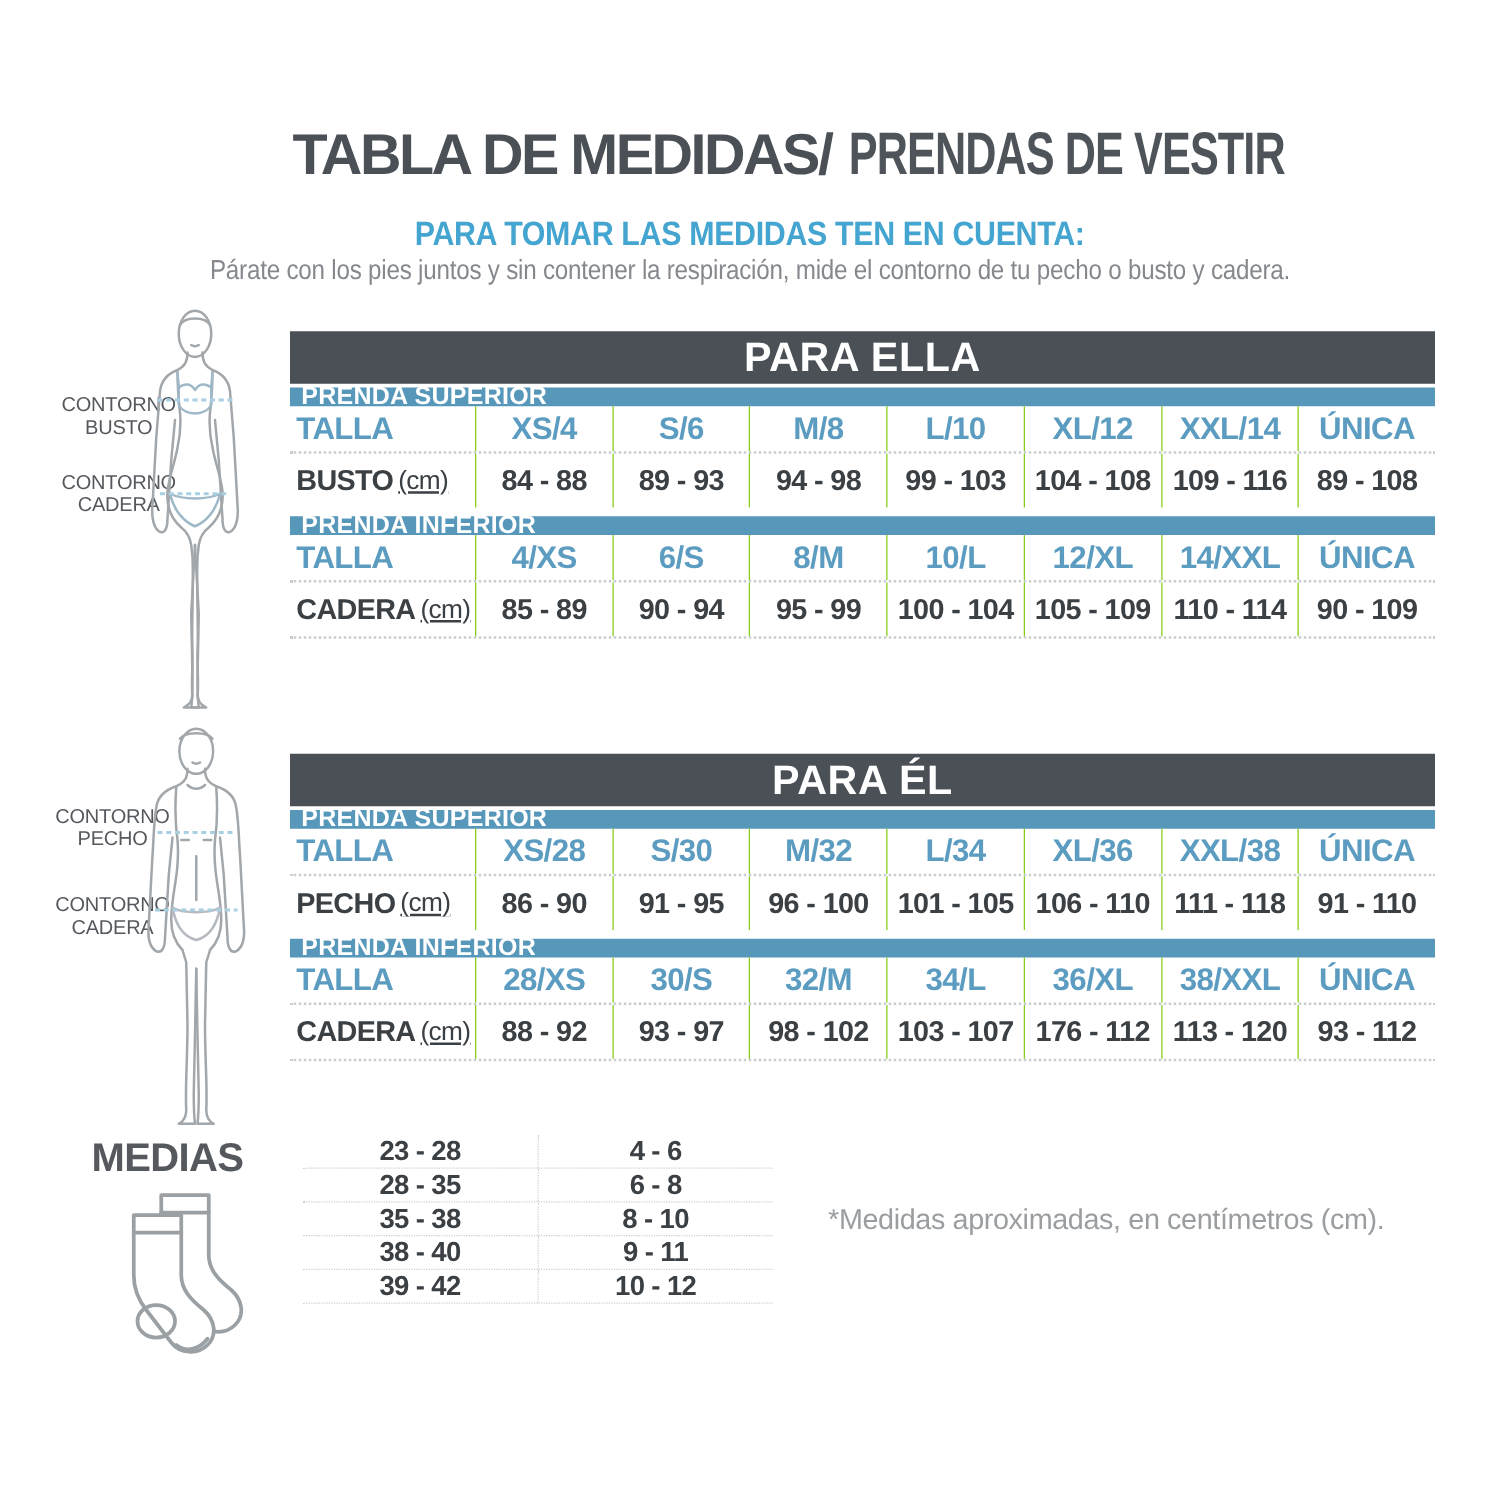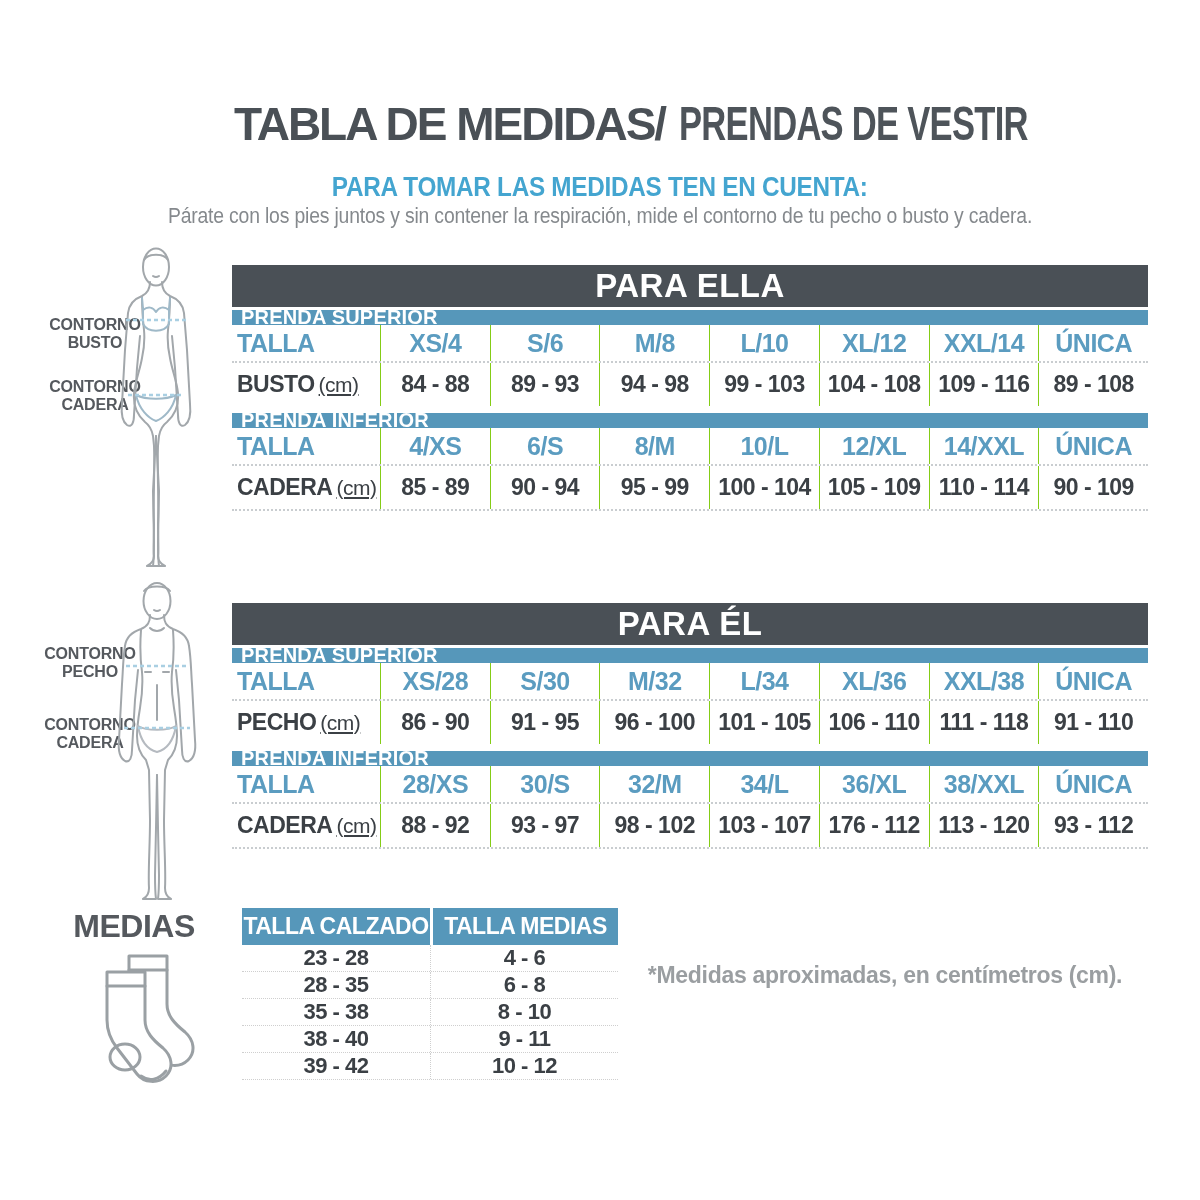--- a/index.html
+++ b/index.html
@@ -11,21 +11,21 @@
   
   .title-row{position:absolute;left:234px;top:96px;width:930px;display:flex;align-items:baseline;white-space:nowrap;}
   .title-main{font-size:46px;font-weight:bold;color:#4a5056;letter-spacing:-2px;}
   .title-sub{font-size:48px;font-weight:bold;color:#4e545a;letter-spacing:-1px;display:inline-block;transform:scaleX(.72);transform-origin:left bottom;margin-left:14px;}
   .subtitle{position:absolute;left:0;top:172px;width:1200px;text-align:center;}
   .subtitle span{display:inline-block;transform:scaleX(.9);font-size:27px;font-weight:bold;color:#44a5d0;letter-spacing:-.3px;}
   .instructions{position:absolute;left:0;top:203px;width:1200px;text-align:center;}
   .instructions span{display:inline-block;transform:scaleX(.88);font-size:22px;color:#85898d;letter-spacing:-.2px;}
 
   
-  .fig-label{position:absolute;width:130px;text-align:center;font-weight:bold;font-size:16px;line-height:1.15;color:#55595e;letter-spacing:-.2px;}
+  .fig-label{position:absolute;width:130px;text-align:center;font-weight:normal;font-size:16px;line-height:1.15;color:#55595e;letter-spacing:-.2px;}
   svg.figure, svg.socks{position:absolute;}
 
   
   .size-table{position:absolute;left:232px;width:916px;}
   .t-title{height:42px;background:#4a5056;color:#fff;font-weight:bold;font-size:33px;letter-spacing:.5px;display:flex;align-items:center;justify-content:center;margin-bottom:3px;}
   .t-band{height:15px;background:#5697ba;color:#fff;font-weight:bold;font-size:20px;display:flex;align-items:center;padding-left:9px;letter-spacing:.2px;}
   .t-grid{display:grid;grid-template-columns:148px repeat(7,1fr);}
   .t-grid .ct{display:flex;align-items:center;justify-content:center;}
   .t-grid .ct + .ct{border-left:1px solid #84cc16;}
   .t-sizes{height:36px;}
@@ -45,21 +45,21 @@
   .m-head .ct{display:flex;align-items:center;justify-content:center;color:#fff;font-weight:bold;font-size:23px;letter-spacing:-.5px;}
   .m-head .ct + .ct{border-left:3px solid #fff;}
   .m-row{display:grid;grid-template-columns:1fr 1fr;height:26px;border-bottom:1px dotted #cfcfcf;}
   .m-row .ct{display:flex;align-items:center;justify-content:center;color:#3b4045;font-weight:bold;font-size:22px;letter-spacing:-.5px;}
   .m-row .ct + .ct{border-left:1px dotted #cfcfcf;}
 
   
   .brand-block{position:absolute;left:620px;top:946px;width:530px;text-align:center;}
   .brand{font-family:"DejaVu Serif",serif;font-weight:bold;font-size:68px;color:#1b4e9b;letter-spacing:-4px;line-height:1;}
   .brand sup{font-size:21px;letter-spacing:0;vertical-align:38px;}
-  .brand-note{margin-top:16px;font-size:23px;color:#9a9ea1;letter-spacing:-.3px;font-weight:bold;}
+  .brand-note{margin-top:16px;font-size:23px;color:#9a9ea1;letter-spacing:-.3px;}
 </style>
 </head>
 <body>
 
 <div class="title-row">
   <span class="title-main">TABLA DE MEDIDAS/</span>
   <span class="title-sub">PRENDAS DE VESTIR</span>
 </div>
 <div class="subtitle">
   <span>PARA TOMAR LAS MEDIDAS TEN EN CUENTA:</span>
@@ -236,24 +236,20 @@
   <g fill="#ffffff" stroke="#9aa0a4" stroke-width="3" stroke-linejoin="round" stroke-linecap="round">
     <path d="M40,4 H78 V52 C78,64 86,72 96,80 C105,88 107,100 99,108 C91,116 77,115 70,106 L50,80 C43,71 40,62 40,52 Z"></path>
     <path d="M40,18 H78" fill="none"></path>
     <path d="M18,20 H56 V68 C56,80 64,88 74,96 C83,104 85,116 77,124 C69,132 55,131 48,122 L28,96 C21,87 18,78 18,68 Z"></path>
     <path d="M18,34 H56" fill="none"></path>
     <ellipse cx="36" cy="105" rx="15" ry="13" fill="none"></ellipse>
     <path d="M52,124 C60,130 70,128 77,119" fill="none"></path>
   </g>
 </svg>
 <div class="medias-table">
-  <div class="m-head">
-    <div class="ct">TALLA CALZADO</div>
-    <div class="ct">TALLA MEDIAS</div>
-  </div>
   <div class="m-row">
     <div class="ct">23 - 28</div>
     <div class="ct">4 - 6</div>
   </div>
   <div class="m-row">
     <div class="ct">28 - 35</div>
     <div class="ct">6 - 8</div>
   </div>
   <div class="m-row">
     <div class="ct">35 - 38</div>

